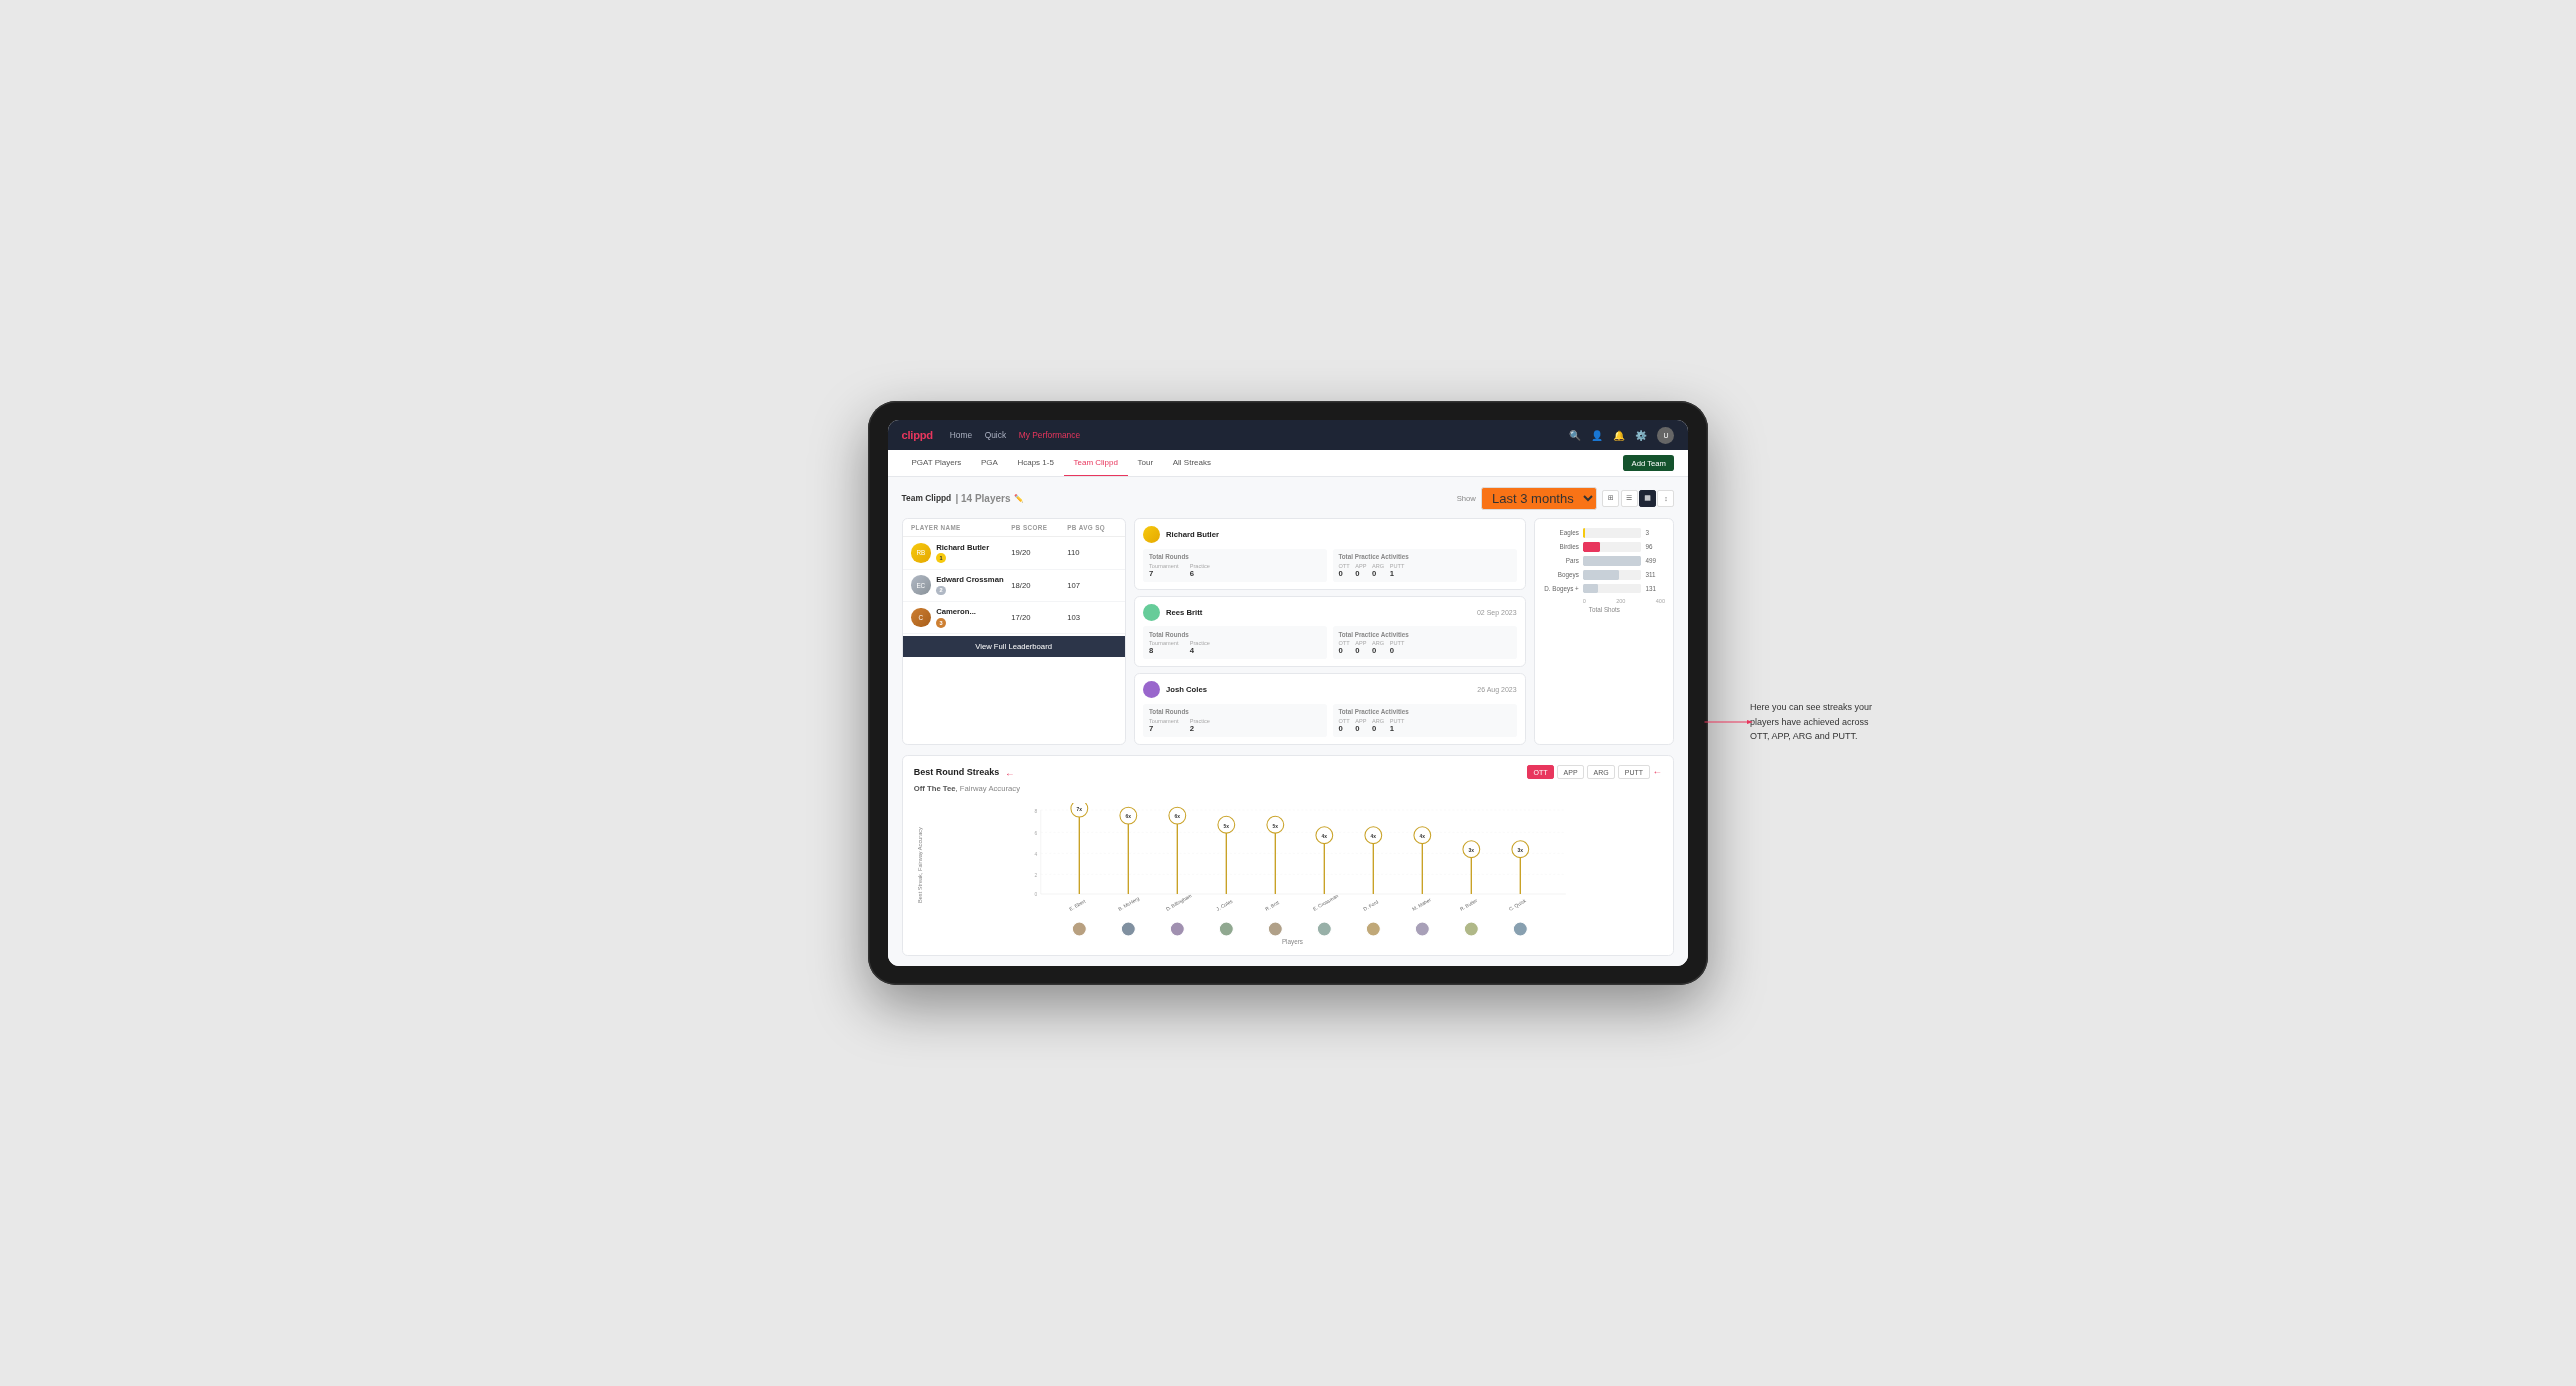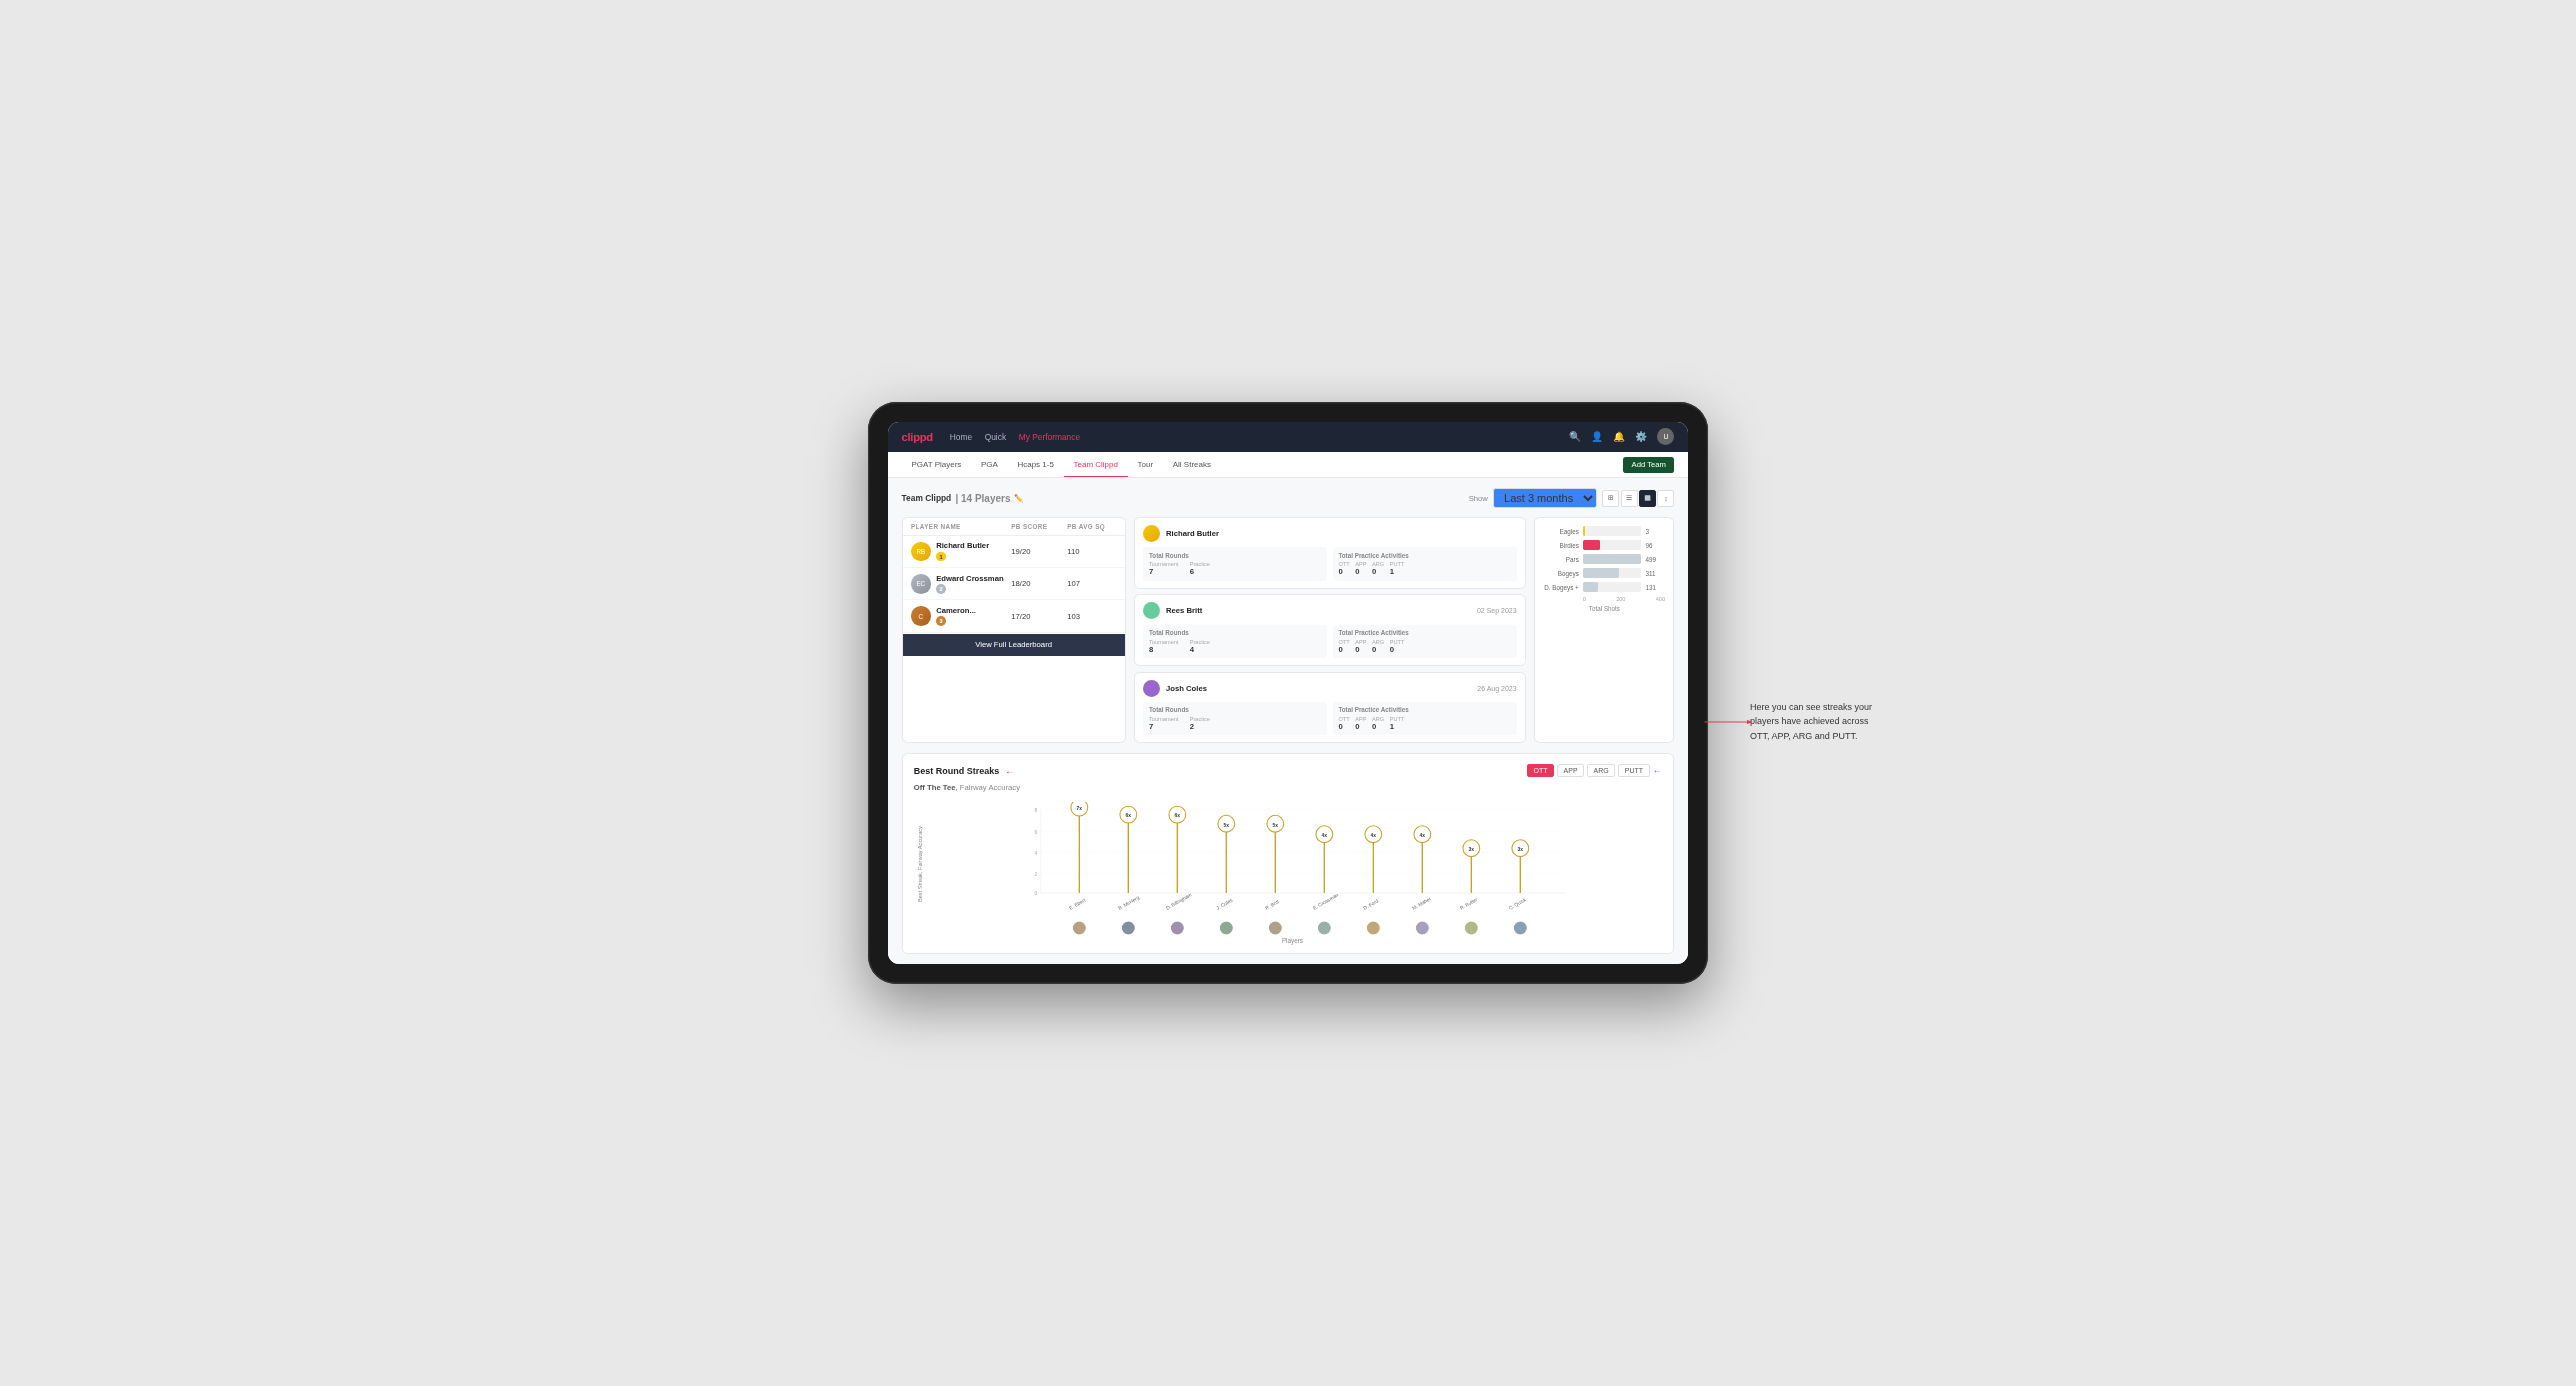--- a/index.html
+++ b/index.html
@@ -164,23 +164,23 @@
 
     .show-label {
       font-size: 7.7px;
       color: #888;
     }
 
     .period-select {
       border: 0.7px solid #ddd;
       border-radius: 2.8px;
       padding: 2.1px 5.6px;
-      font-size: 11px;
+      font-size: 13px;
       color: #333;
-      background: #3b82f6;
+      background: #f97316;
       cursor: pointer;
     }
 
     .view-icons {
       display: flex;
       gap: 1.4px;
     }
 
     .view-icon-btn {
       width: 17px;

